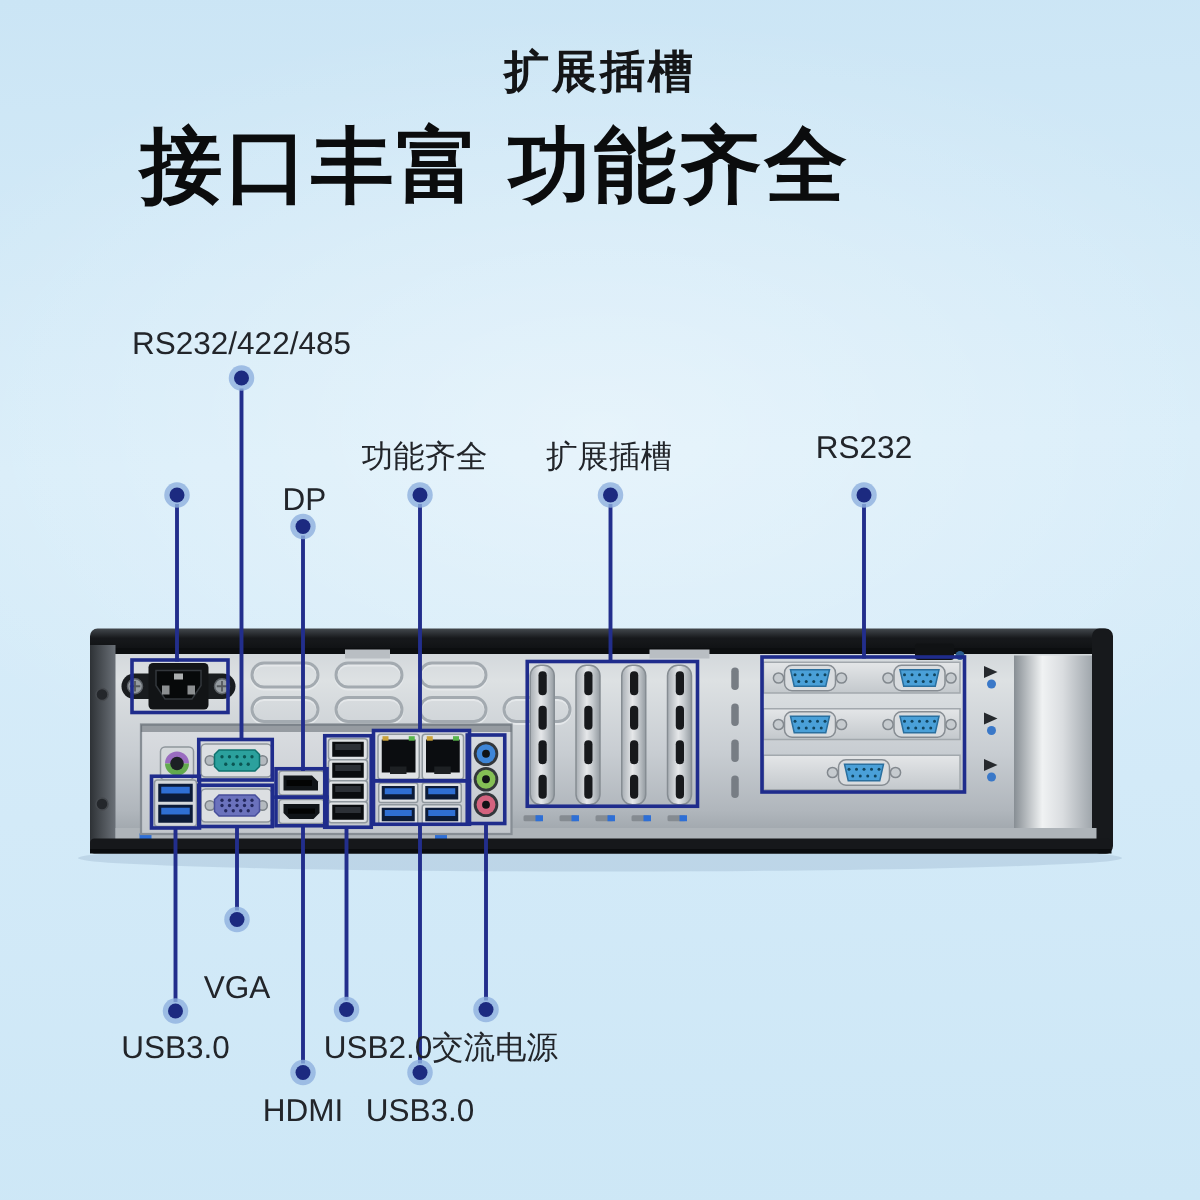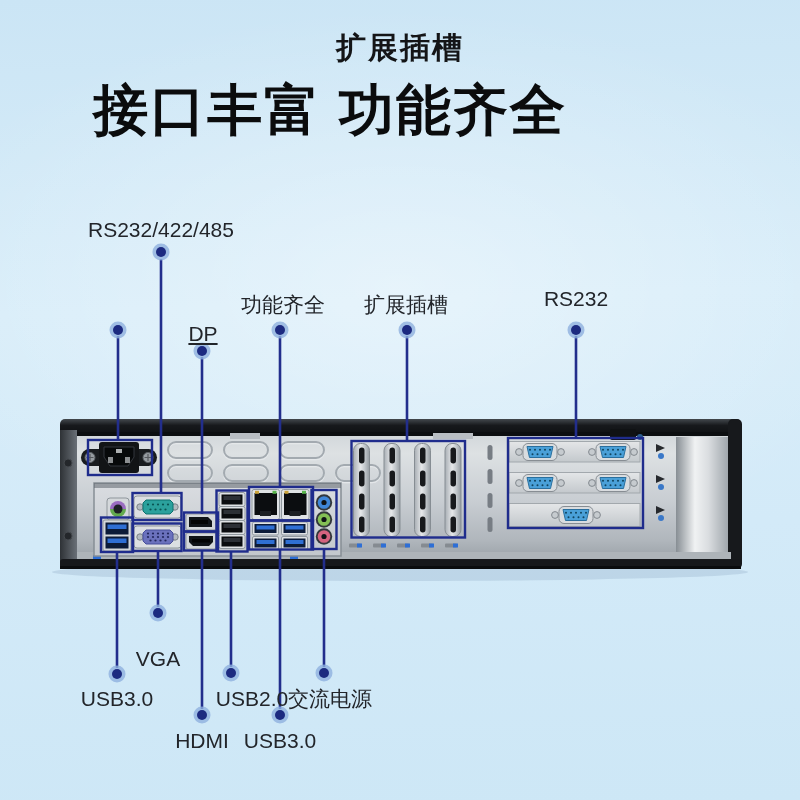--- a/index.html
+++ b/index.html
@@ -505,21 +505,21 @@
       <rect x="216.5" y="490.5" width="31" height="61"></rect>
       <rect x="249" y="487" width="64" height="33.5"></rect>
       <rect x="249" y="520.5" width="64" height="29"></rect>
       <rect x="311.5" y="490" width="25" height="59"></rect>
       <rect x="351.5" y="441" width="113.5" height="96.5"></rect>
       <rect x="508" y="438" width="135" height="90"></rect>
     </g>
   </svg>
 
   <div class="callout-label" style="left:161px;top:215px;">RS232/422/485</div>
-  <div class="callout-label" style="left:203px;top:319px;text-decoration:underline;">DP</div>
+  <div class="callout-label" style="left:203px;top:319px;">DP</div>
   <div class="callout-label" style="left:283px;top:290px;">功能齐全</div>
   <div class="callout-label" style="left:406px;top:290px;">扩展插槽</div>
   <div class="callout-label" style="left:576px;top:284px;">RS232</div>
 
   <div class="callout-label" style="left:158px;top:624px;margin-top:20px;">VGA</div>
   <div class="callout-label" style="left:117px;top:684px;">USB3.0</div>
   <div class="callout-label" style="left:202px;top:726px;">HDMI</div>
   <div class="callout-label" style="left:238px;top:684px;padding-left:28px;">USB2.0</div>
   <div class="callout-label" style="left:280px;top:726px;">USB3.0</div>
   <div class="callout-label" style="left:330px;top:684px;">交流电源</div>

